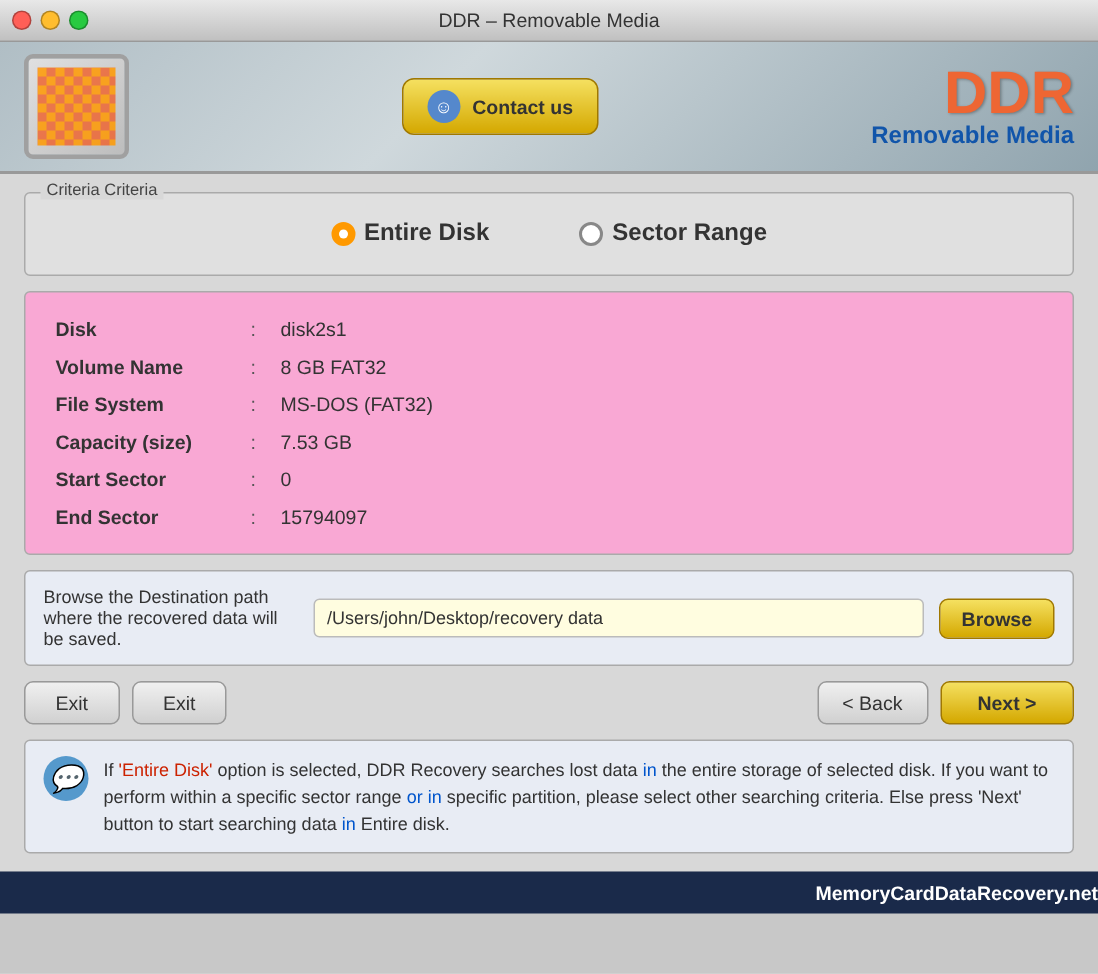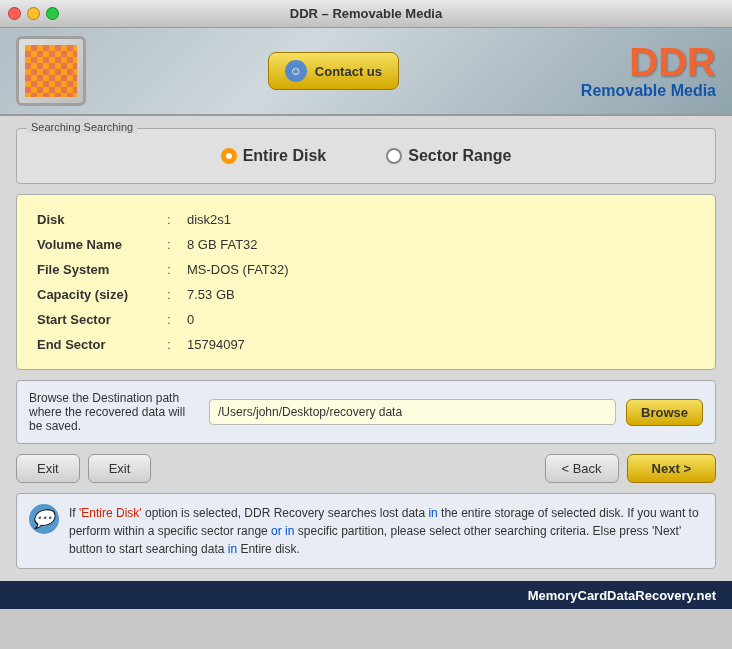--- a/index.html
+++ b/index.html
@@ -32,21 +32,21 @@
       width: 13px; height: 13px;
       border-radius: 50%;
       border: 1px solid rgba(0,0,0,0.3);
     }
     .btn-close { background: #ff5f57; }
     .btn-minimize { background: #ffbd2e; }
     .btn-maximize { background: #28ca41; }
     .title-text {
       font-size: 13px;
       color: #333;
-      font-weight: bold;
+      font-weight: normal;
     }
 
     
     .header {
       background: linear-gradient(135deg, #b0bec5 0%, #cfd8dc 40%, #90a4ae 100%);
       height: 88px;
       display: flex;
       align-items: center;
       justify-content: space-between;
       padding: 0 16px;
@@ -171,21 +171,21 @@
       content: '';
       width: 6px; height: 6px;
       background: white;
       border-radius: 50%;
     }
 
     
     .disk-info {
       border: 1px solid #aaa;
       border-radius: 4px;
-      background: #fef9c3;
+      background: #f9a8d4;
       padding: 12px 20px;
       margin-bottom: 10px;
     }
     .info-row {
       display: flex;
       padding: 5px 0;
       border-bottom: none;
     }
     .info-label {
       width: 130px;
@@ -307,21 +307,20 @@
       color: #0055cc;
     }
 
     
     .footer {
       background: #1a2a4a;
       height: 28px;
       display: flex;
       align-items: center;
       justify-content: flex-end;
-      padding-right: 16px;
     }
     .footer-text {
       color: white;
       font-size: 13px;
       font-weight: bold;
     }
   </style>
 </head>
 <body>
 
@@ -346,21 +345,21 @@
   </div>
   <div class="header-brand">
     <div class="brand-ddr">DDR</div>
     <div class="brand-sub">Removable Media</div>
   </div>
 </div>
 
 <div class="main-content">
 
   <div class="criteria-section">
-    <span class="criteria-label">Searching Searching</span>
+    <span class="criteria-label">Criteria Criteria</span>
     <div class="radio-row">
       <div class="radio-option">
         <div class="radio-circle radio-selected"></div>
         <span>Entire Disk</span>
       </div>
       <div class="radio-option">
         <div class="radio-circle"></div>
         <span>Sector Range</span>
       </div>
     </div>

